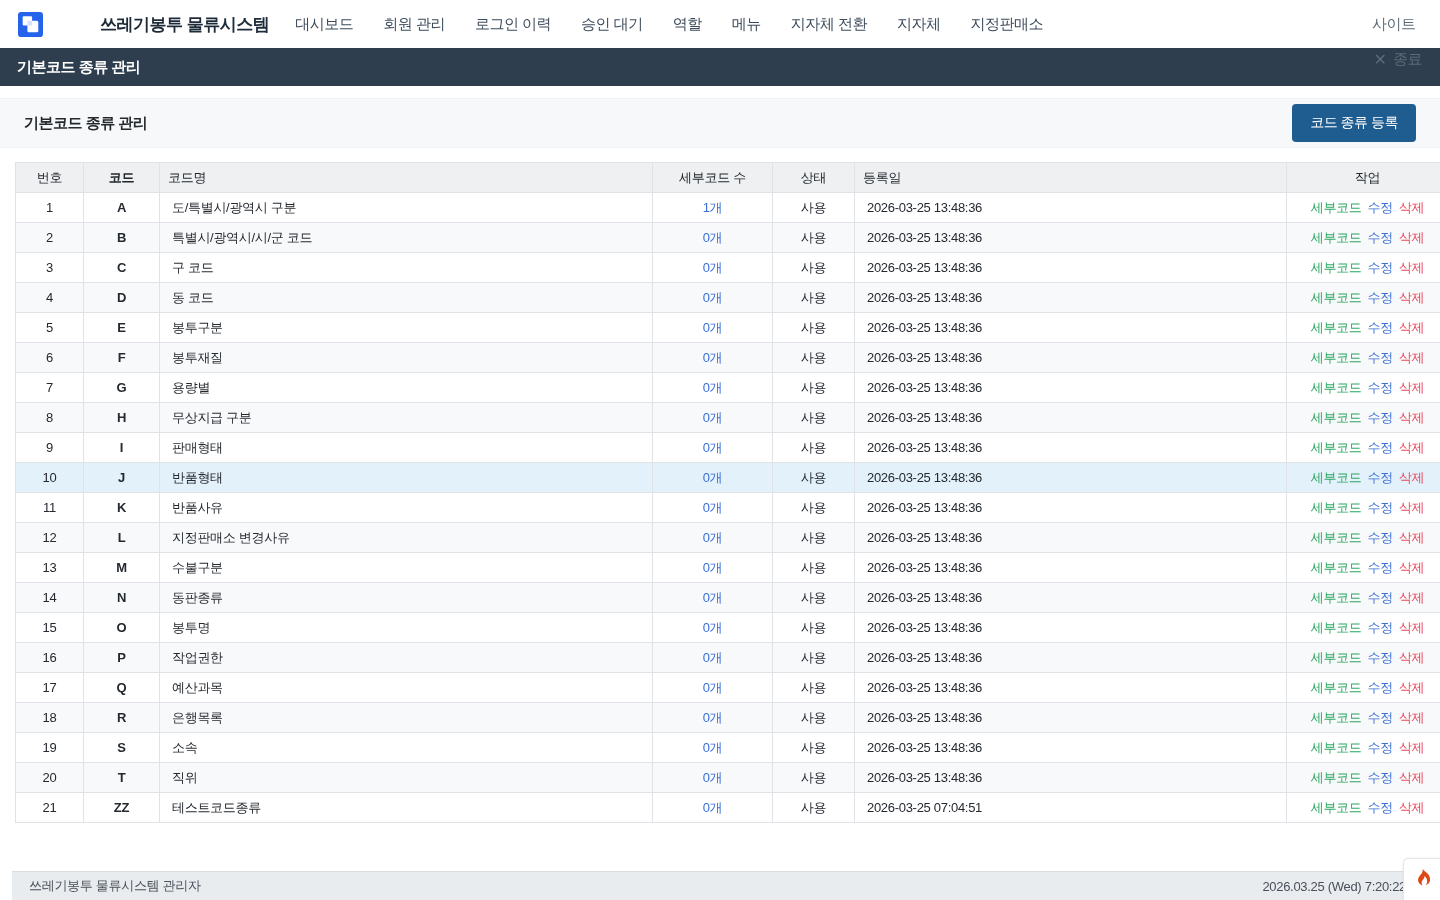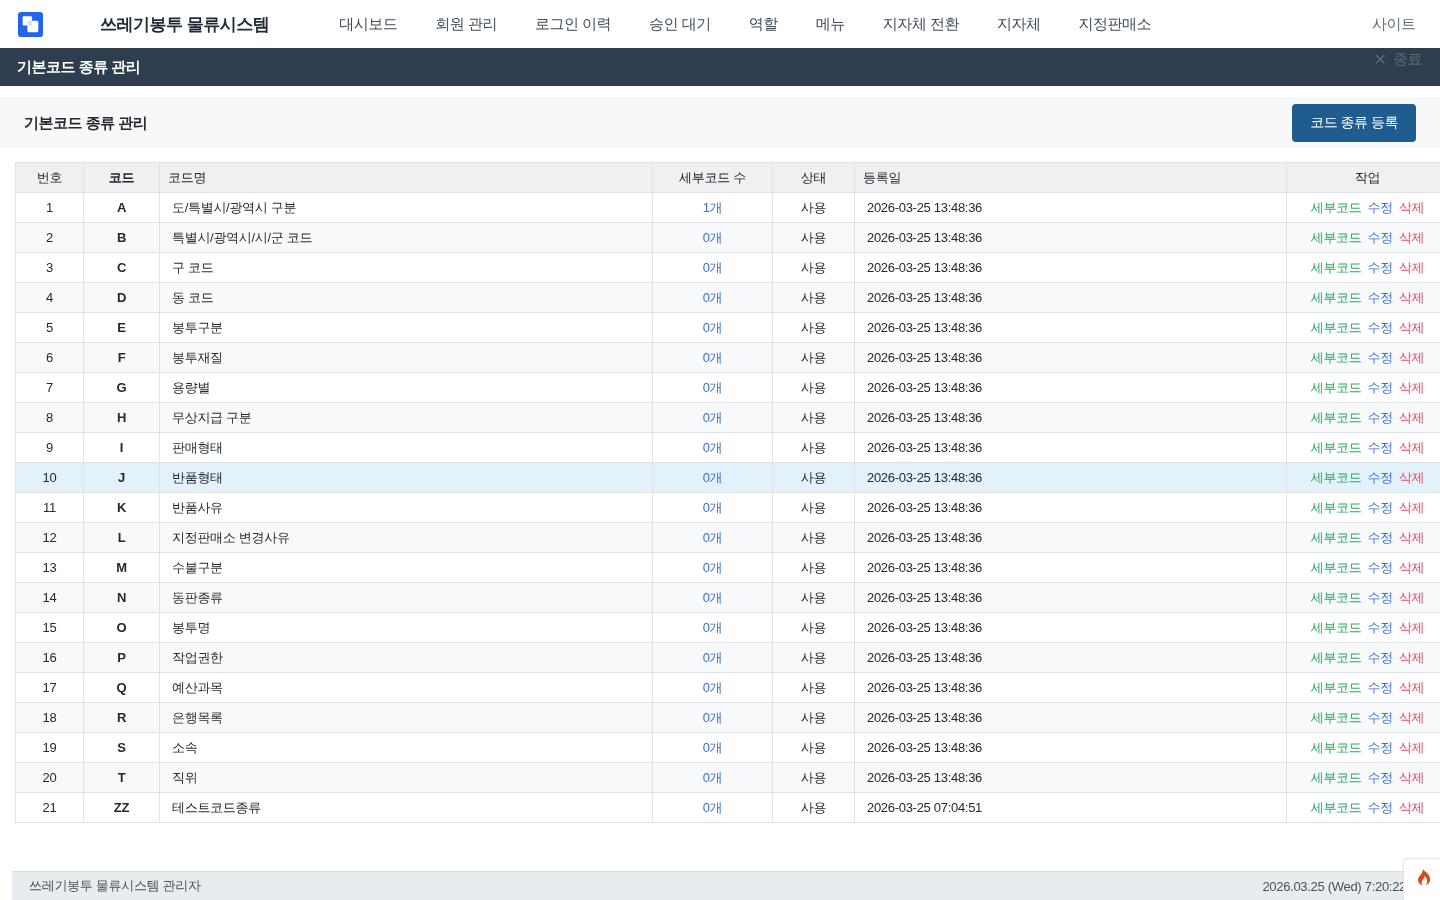--- a/index.html
+++ b/index.html
@@ -9,21 +9,21 @@
     background:#ffffff; color:#212529; position:relative; overflow:hidden;
   }
   
   .navbar {
     height:48px; background:#ffffff; display:flex; align-items:center;
     padding:0 18px;
   }
   .brand { display:flex; align-items:center; gap:9px; margin-right:26px; }
   .brand-logo { width:25px; height:25px; display:block; }
   .brand-title { font-size:17px; font-weight:bold; color:#1d2a38; letter-spacing:-0.5px;margin-left:48px; }
-  .nav-items { display:flex; align-items:center; gap:38px;margin-left:44px; }
+  .nav-items { display:flex; align-items:center; gap:30px; }
   .nav-item { font-size:15px; color:#3d4b5c; text-decoration:none; cursor:pointer; letter-spacing:-0.5px; }
   .nav-right { margin-left:auto; display:flex; align-items:center; gap:16px;flex-direction:column; }
   .nav-right a, .nav-right span.txt { font-size:15px; color:#5d6a77; text-decoration:none; letter-spacing:-0.5px; }
   .close-group { display:flex; align-items:center; gap:6px; cursor:pointer; margin-left:8px; }
   .close-x { font-size:16px; color:#5d6a77; }
   
   .title-bar {
     height:38px; background:#2e3e4f; color:#ffffff; display:flex; align-items:center;
     padding:0 17px; font-size:15px; font-weight:bold; letter-spacing:-0.5px;
   }

